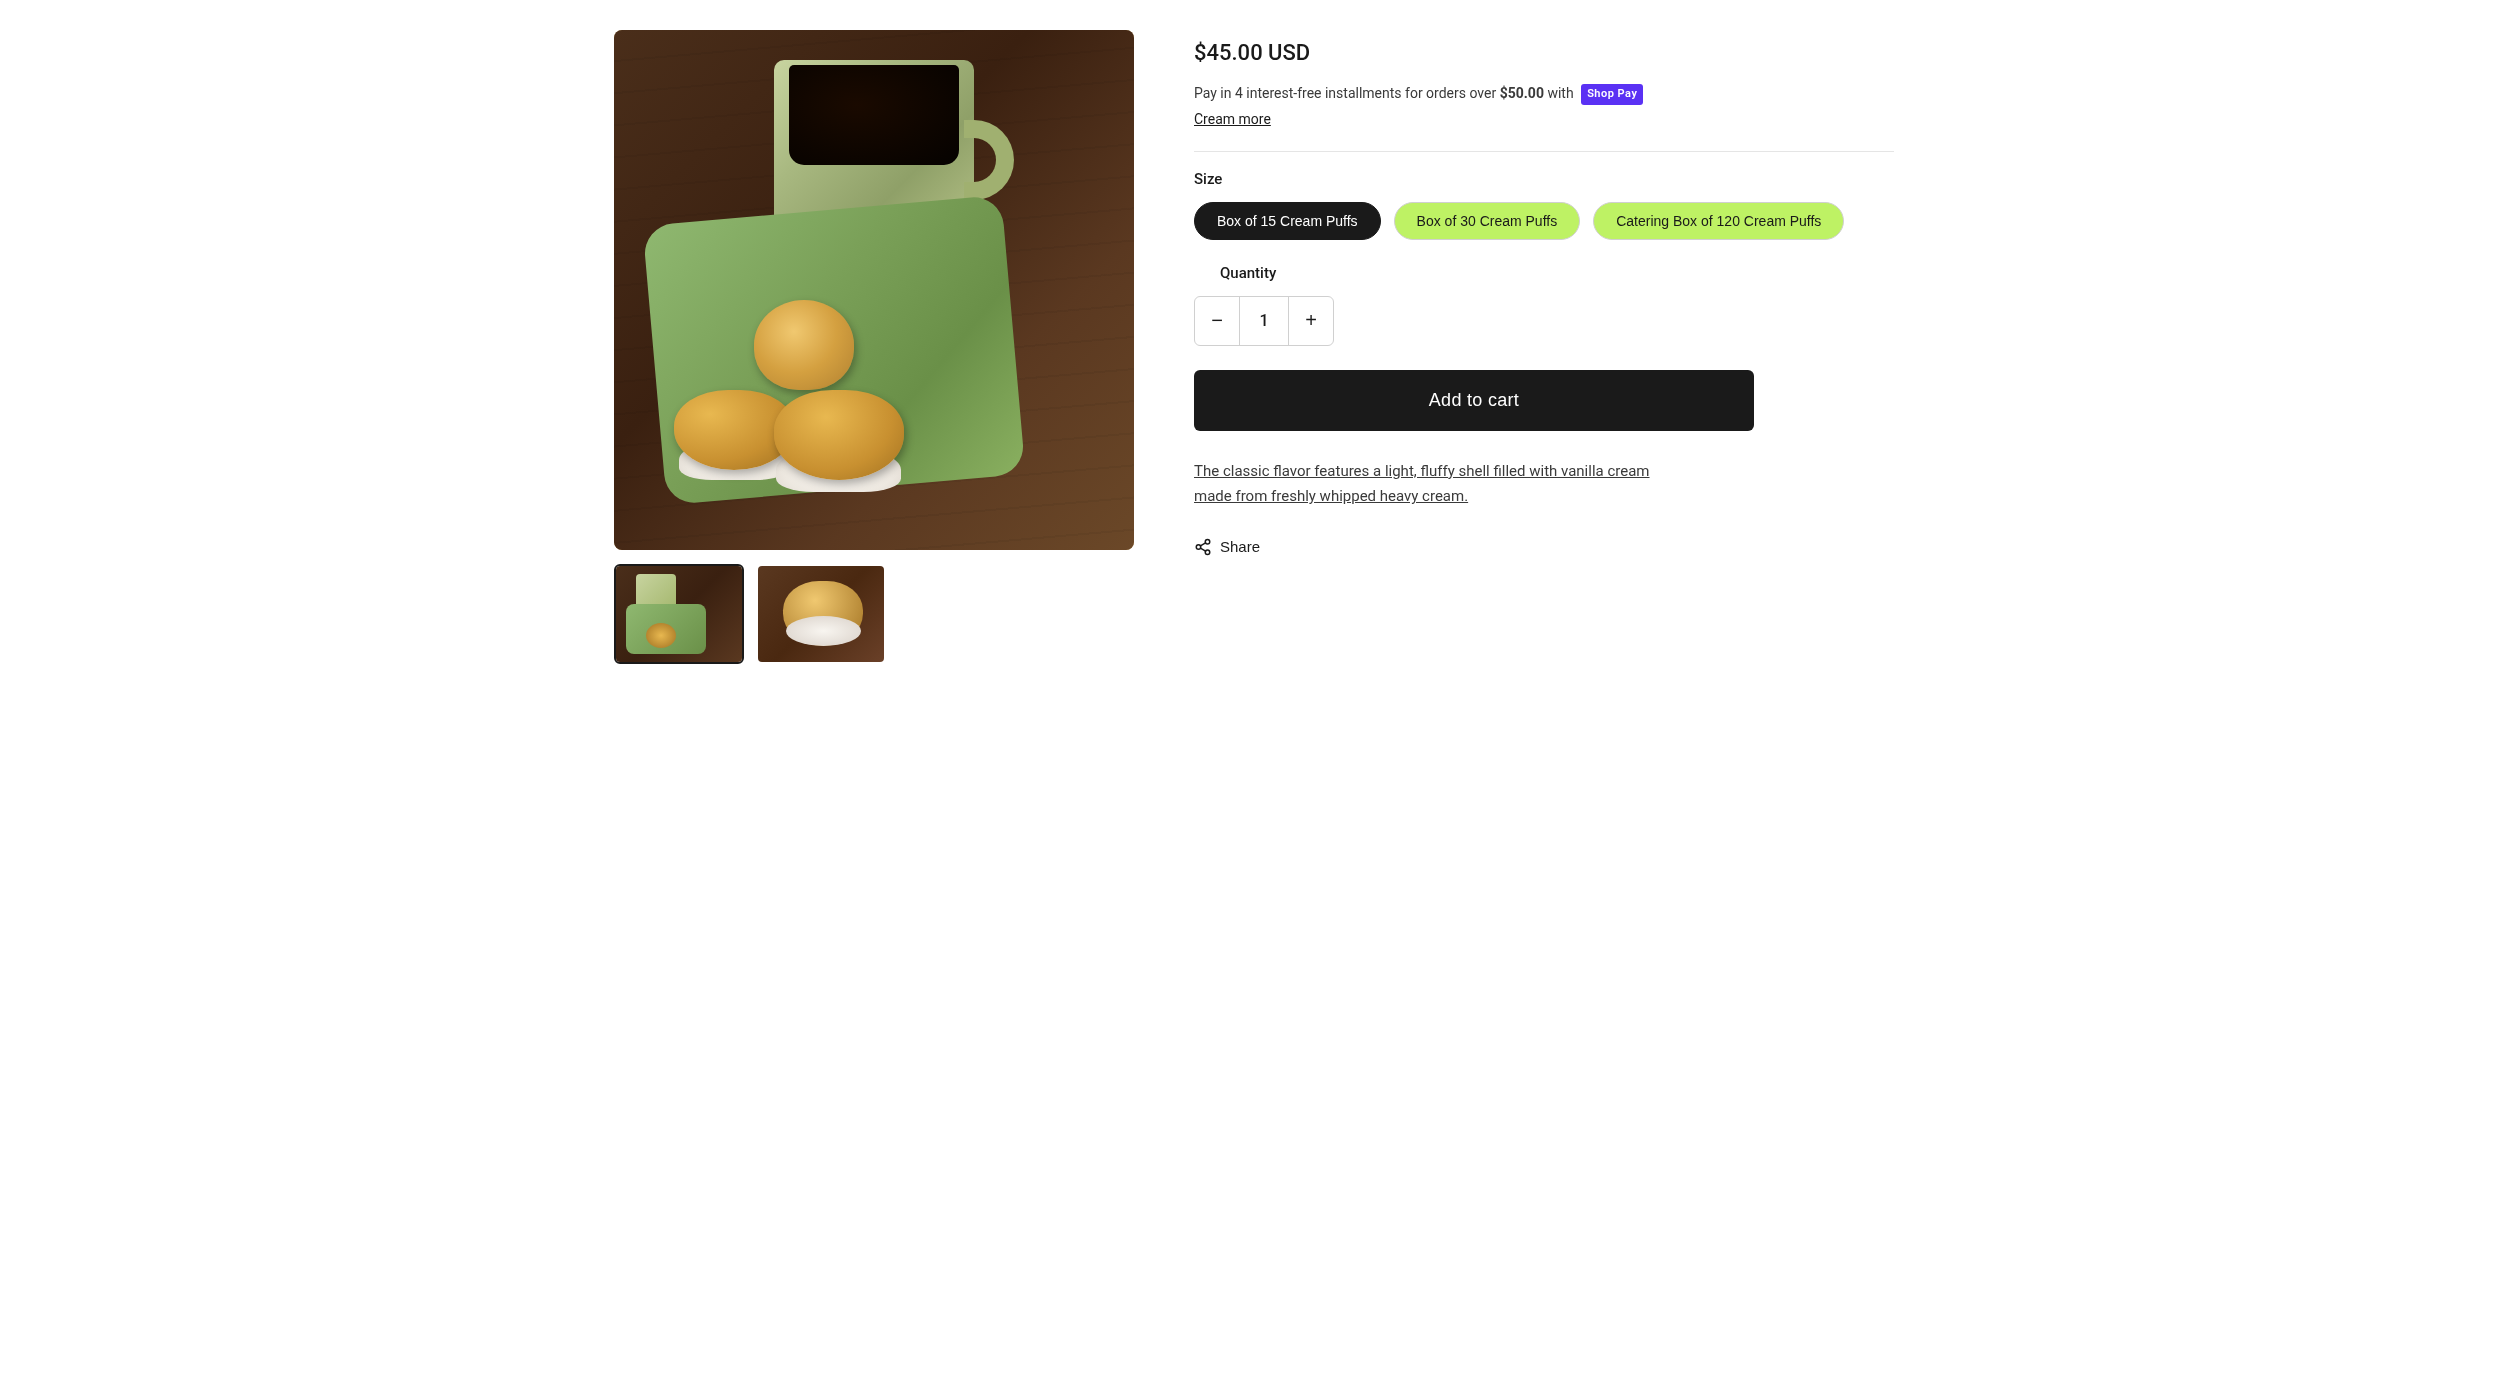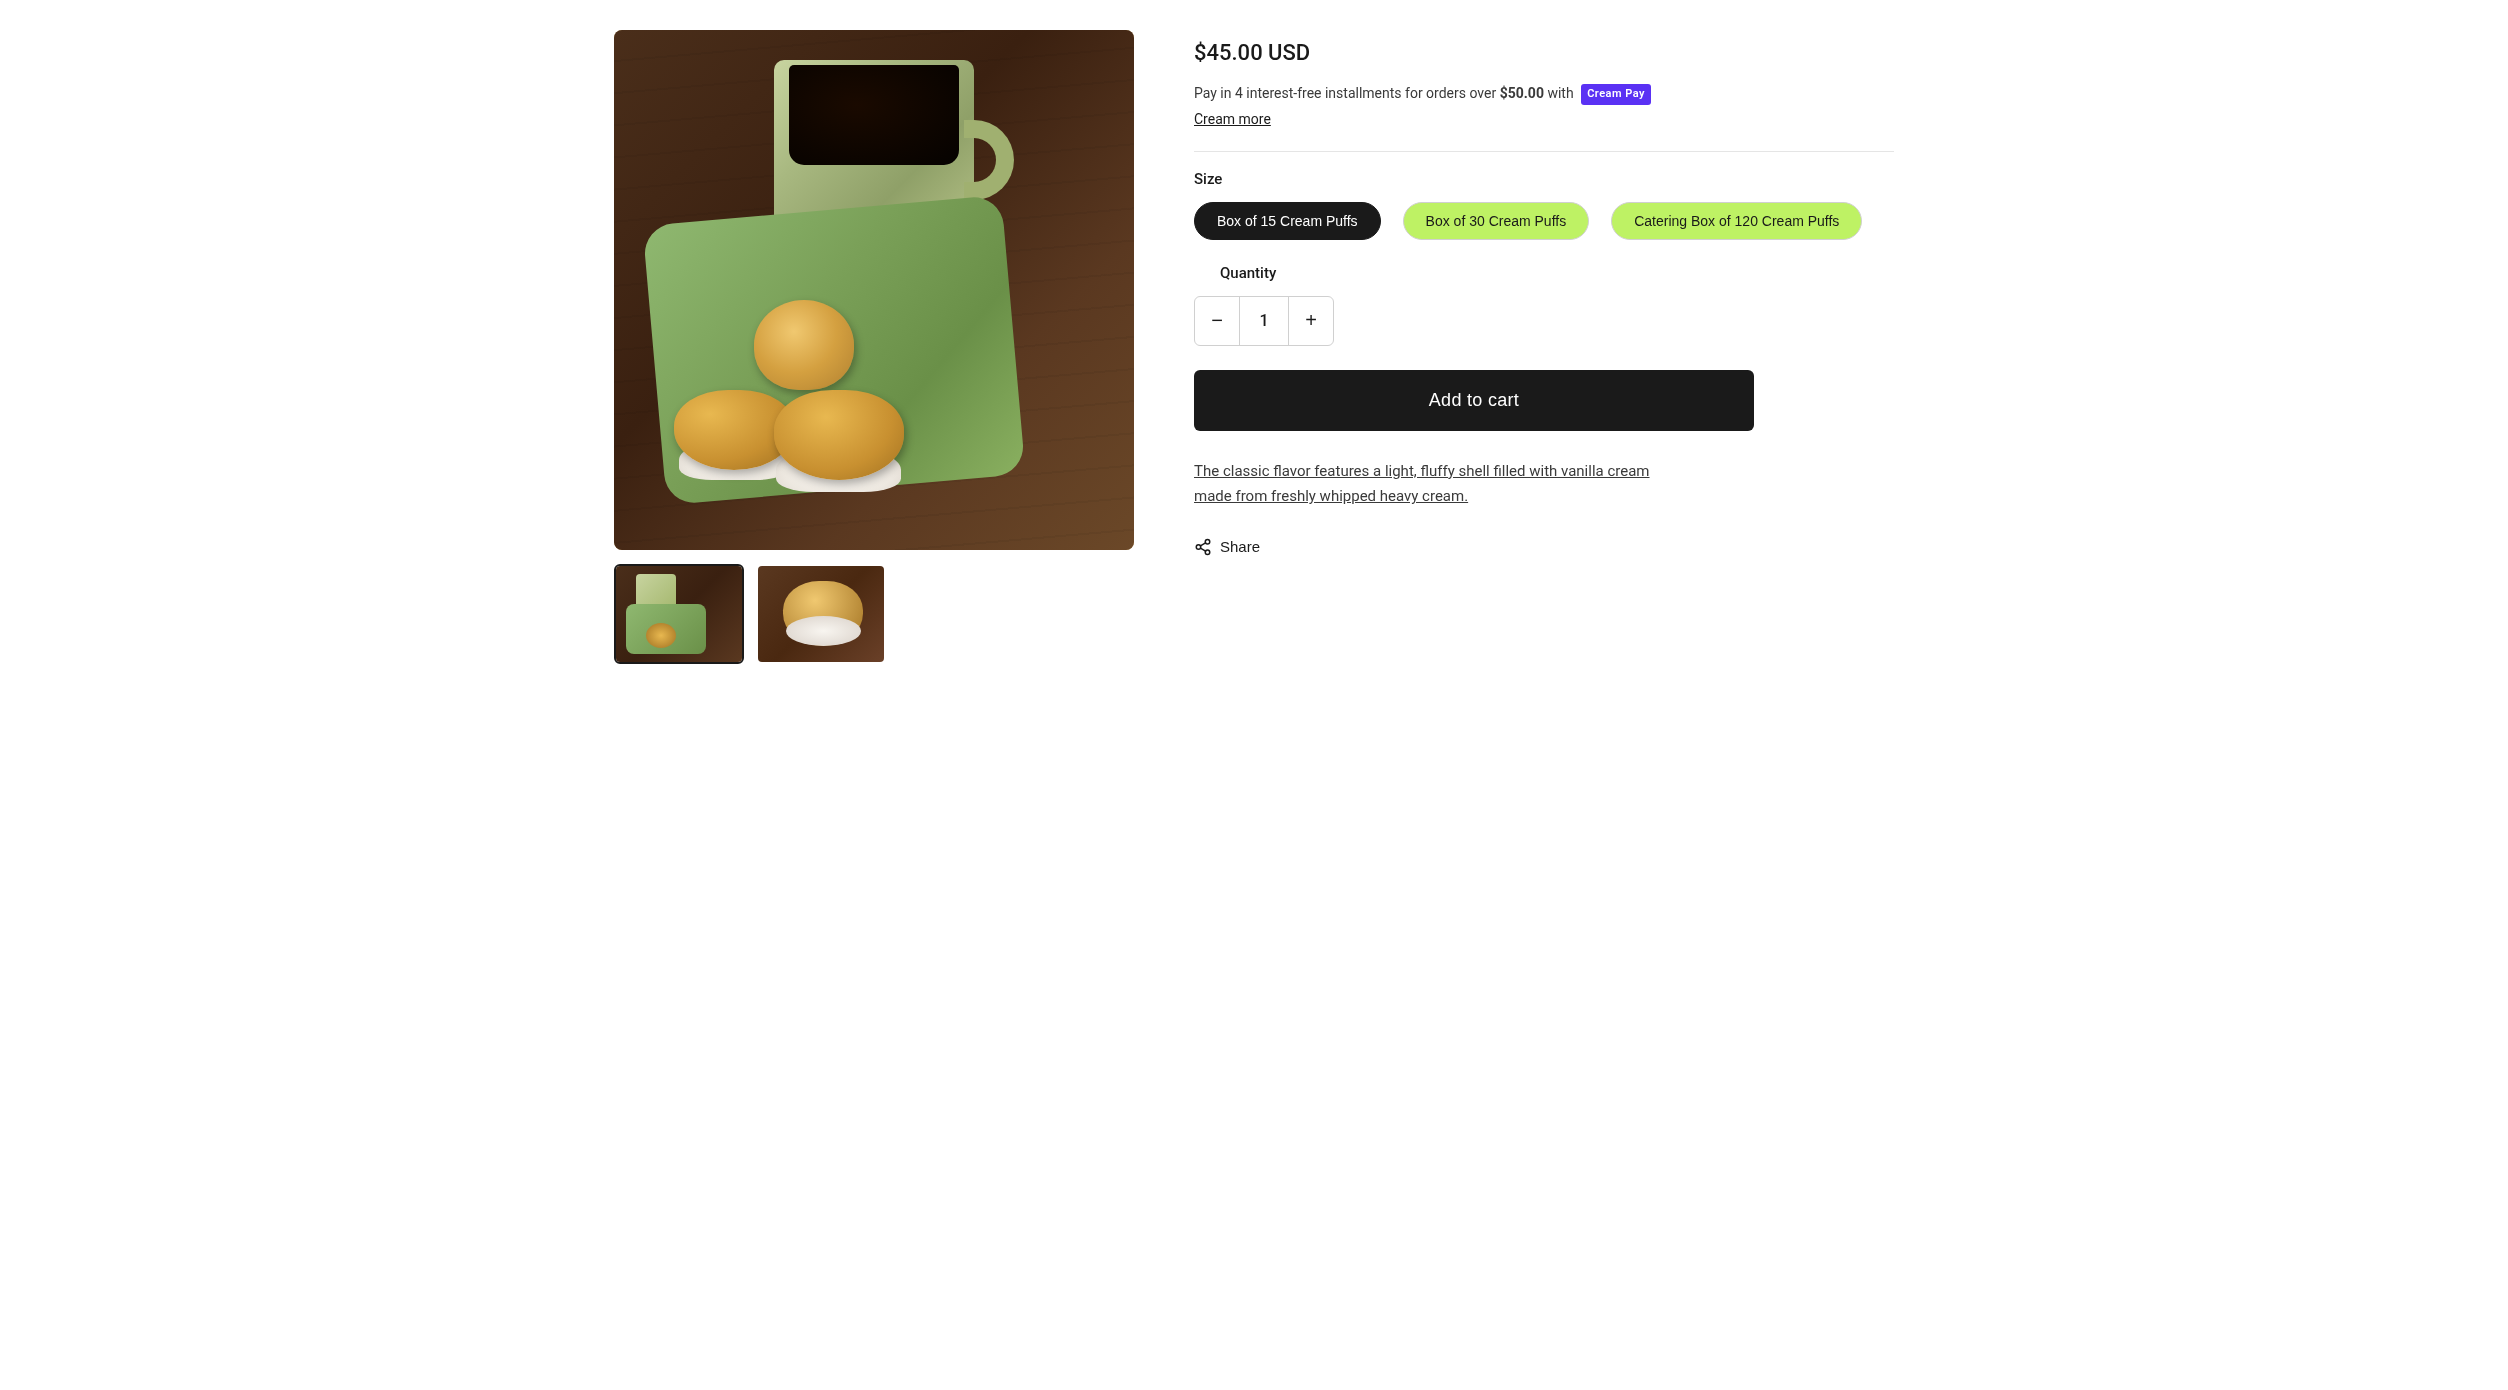--- a/index.html
+++ b/index.html
@@ -252,21 +252,21 @@
     .size-label {
       font-size: 15px;
       font-weight: 500;
       color: #1a1a1a;
       margin-bottom: 14px;
     }
 
     .size-options {
       display: flex;
       flex-wrap: wrap;
-      gap: 22px;
+      gap: 13px;
       margin-bottom: 24px;
     }
 
     .size-btn {
       padding: 10px 22px;
       border-radius: 50px;
       font-size: 14px;
       font-weight: 500;
       cursor: pointer;
       border: 1.5px solid #d0d0d0;
@@ -459,21 +459,21 @@
   </div>
 
   <div class="product-section">
 
     <div class="product-price">$45.00 USD</div>
 
     <div class="installment-text">
       <span>Pay in 4 interest-free installments for orders over</span>
       <strong>$50.00</strong>
       <span> with </span>
-      <span class="shop-pay-badge">Cream Pay</span>
+      <span class="shop-pay-badge">Shop Pay</span>
     </div>
     <a class="learn-more-link">Cream more</a>
 
     <hr class="divider">
 
     <div class="size-label">Size</div>
 
     <div class="size-options">
       <button class="size-btn selected">Box of 15 Cream Puffs</button>
       <button class="size-btn">Box of 30 Cream Puffs</button>

